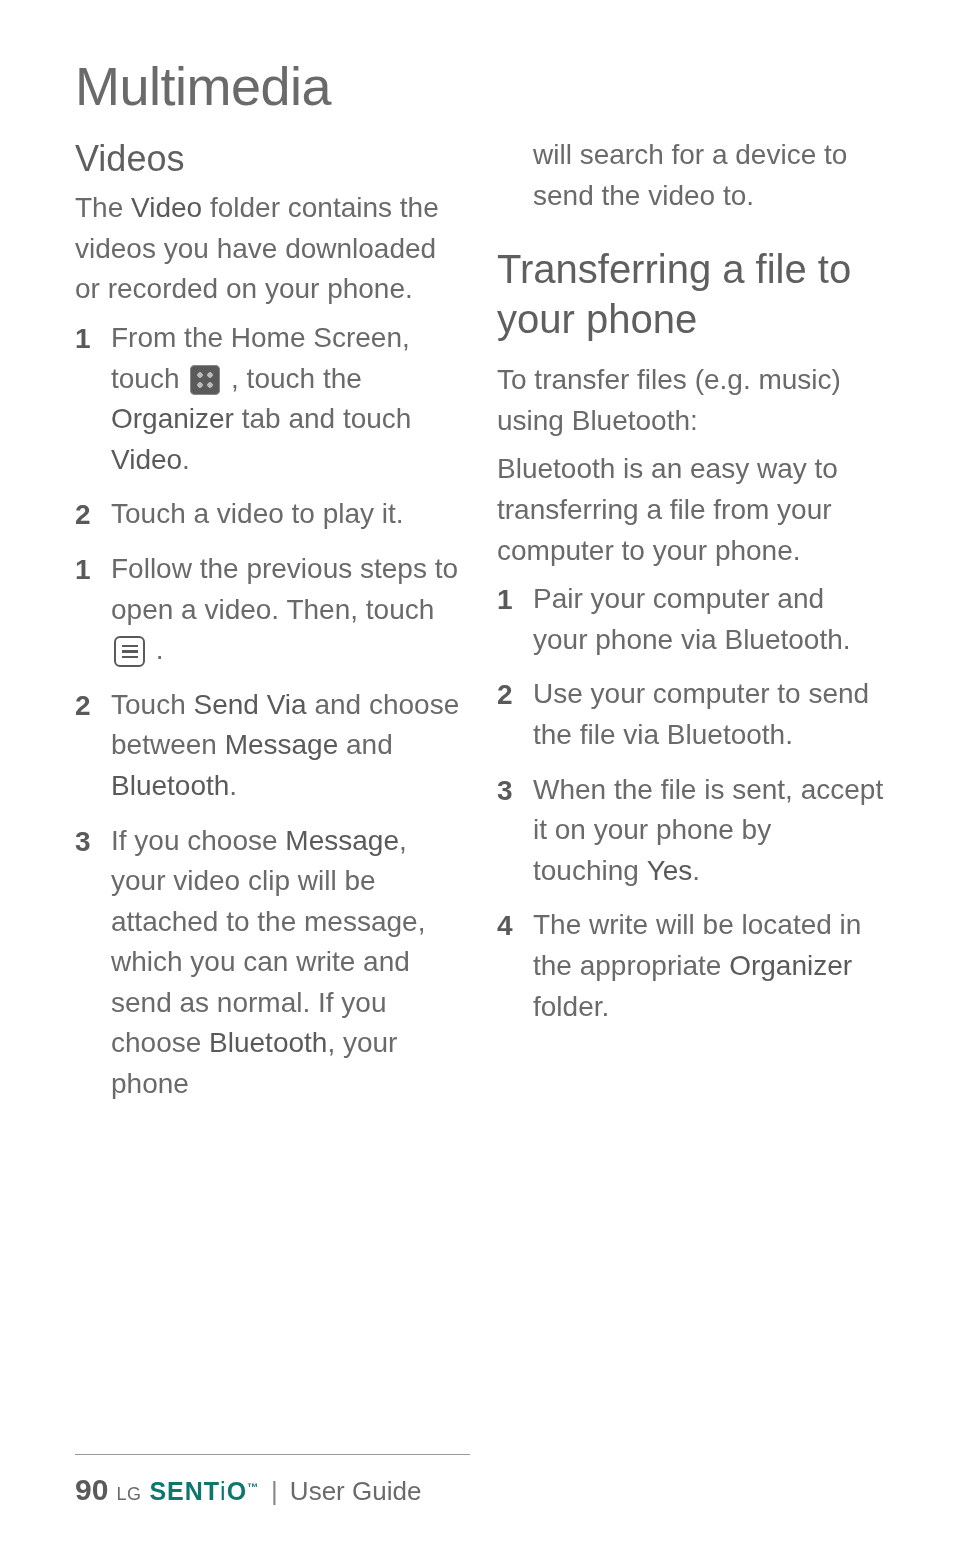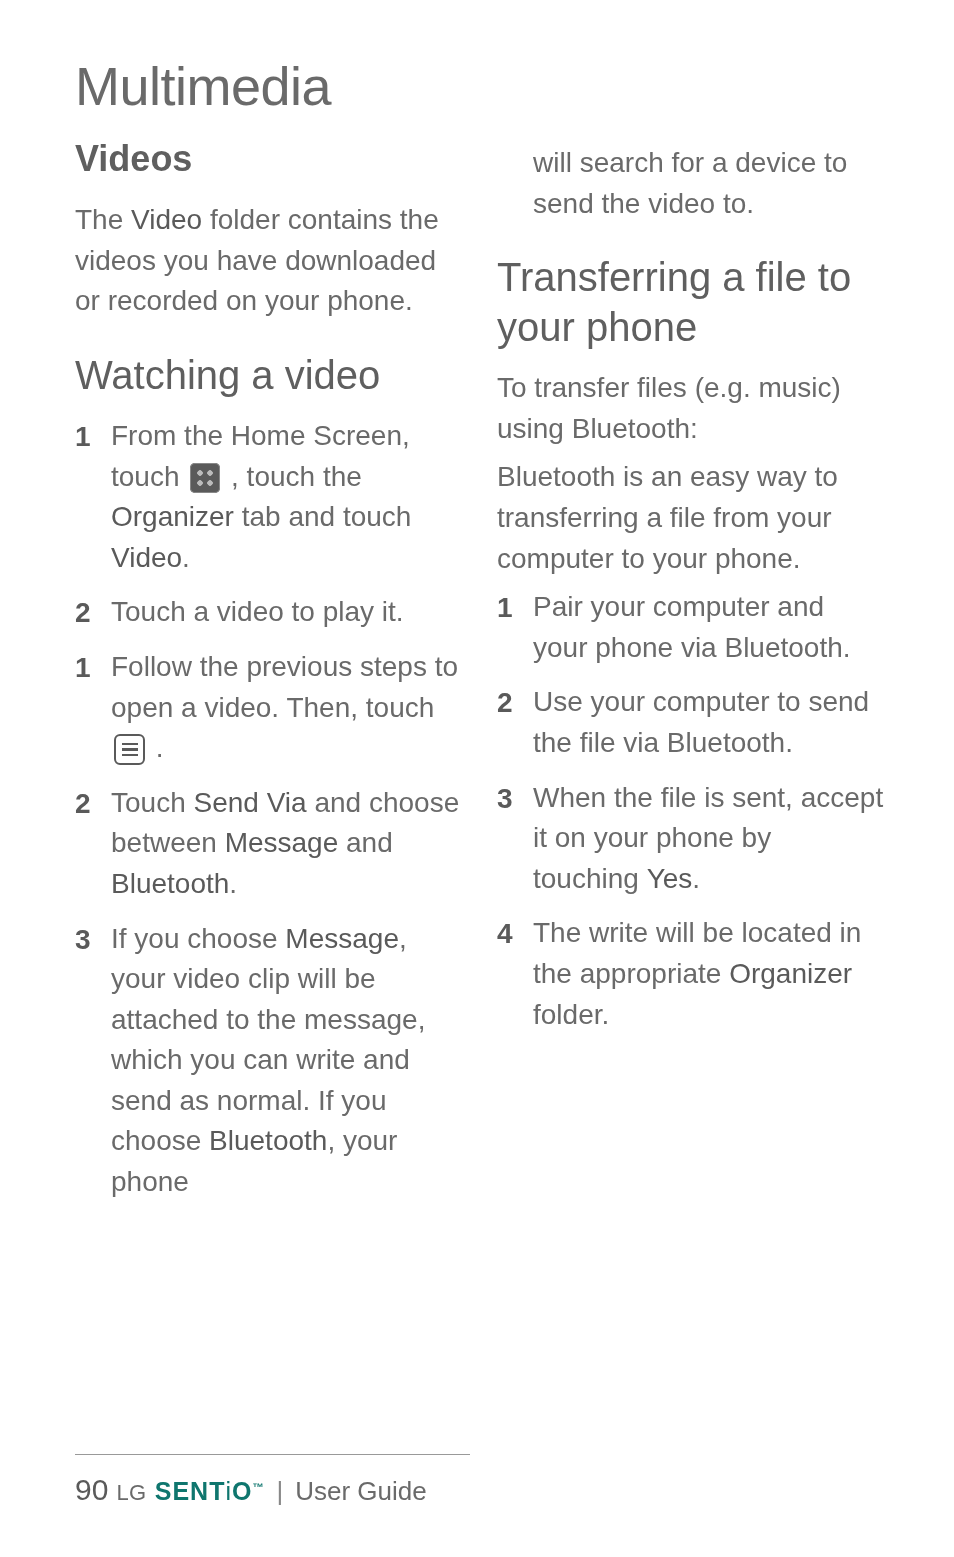--- a/index.html
+++ b/index.html
@@ -26,23 +26,23 @@
     .columns {
       display: flex;
       gap: 35px;
     }
     .column {
       flex: 1;
       min-width: 0;
     }
     .section-heading {
       font-size: 36px;
-      font-weight: 700;
+      font-weight: 400;
       color: #5f5f5f;
-      margin-bottom: 20px;
+      margin-bottom: 8px;
       margin-top: 8px;
       line-height: 1.2;
     }
     .sub-heading {
       font-size: 40px;
       font-weight: 400;
       color: #5f5f5f;
       margin-bottom: 16px;
       margin-top: 28px;
       line-height: 1.25;
@@ -136,23 +136,24 @@
       font-size: 26px;
       font-weight: 300;
       color: #6a6a6a;
       display: flex;
       align-items: baseline;
       gap: 8px;
     }
     .page-num {
       font-size: 30px;
       color: #5a5a5a;
+      font-weight: bold;
     }
     .brand-lg {
-      font-size: 22px;
+      font-size: 18px;
       letter-spacing: 0.5px;
       color: #6a6a6a;
     }
     .brand-sentio {
       font-size: 25px;
       font-weight: 600;
       letter-spacing: 1px;
       color: #0f766e;
     }
     .brand-sentio .thin {
@@ -175,21 +176,20 @@
 <div class="columns">
 
   <div class="column">
 
     <h2 class="section-heading">Videos</h2>
 
     <p class="body-text">
       <span>The </span><span class="bold">Video</span><span> folder contains the videos you have downloaded or recorded on your phone.</span>
     </p>
 
-    <h3 class="sub-heading">Watching a video</h3>
 
     <ol>
       <li>
         <span>From the Home Screen, touch </span><span class="icon-inline icon-grid"></span><span> , touch the </span><span class="bold">Organizer</span><span> tab and touch </span><span class="bold">Video</span><span>.</span>
       </li>
       <li>Touch a video to play it.</li>
     </ol>
 
 
     <ol>
@@ -205,21 +205,21 @@
       </li>
       <li>
         <span>If you choose </span><span class="bold">Message</span><span>, your video clip will be attached to the message, which you can write and send as normal. If you choose </span><span class="bold">Bluetooth</span><span>, your phone</span>
       </li>
     </ol>
 
   </div>
 
   <div class="column">
 
-    <p class="body-text" style="margin-top:14px; padding-left:36px;">will search for a device to send the video to.</p>
+    <p class="body-text" style="margin-top:6px; padding-left:36px;">will search for a device to send the video to.</p>
 
     <h3 class="sub-heading">Transferring a file to your phone</h3>
 
     <p class="body-text">To transfer files (e.g. music) using Bluetooth:</p>
 
     <p class="body-text">Bluetooth is an easy way to transferring a file from your computer to your phone.</p>
 
     <ol>
       <li>Pair your computer and your phone via Bluetooth.</li>
       <li>Use your computer to send the file via Bluetooth.</li>

